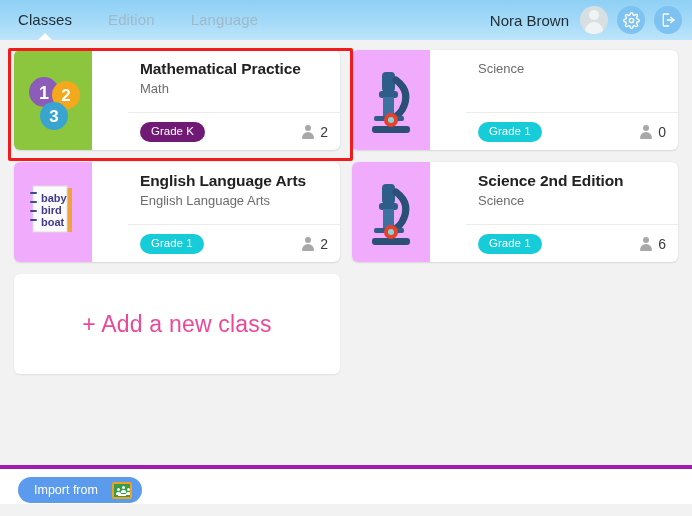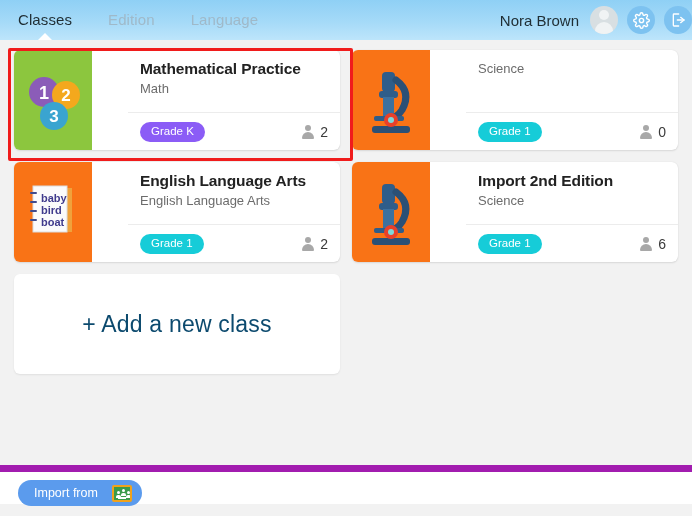--- a/index.html
+++ b/index.html
@@ -23,21 +23,21 @@
   }
   .tab.active { color:#1f2d33; }
   .tab-wrap { position:relative; }
   .tab-pointer {
     position:absolute; left:50%; bottom:-1px; transform:translateX(-50%);
     width:0; height:0; border-left:8px solid transparent;
     border-right:8px solid transparent; border-bottom:8px solid #ffffff;
   }
   .header-right {
     margin-left:auto; display:flex; align-items:center; gap:9px;
-    padding-right:0;
+    padding-right:10px;
   }
   .user-name { font-size:15px; color:#1f2d33; margin-right:2px; }
   .avatar {
     width:28px; height:28px; border-radius:50%; background:#d8dfe2;
     position:relative; overflow:hidden;
   }
   .avatar::before {
     content:""; position:absolute; left:50%; top:4px; transform:translateX(-50%);
     width:10px; height:10px; border-radius:50%; background:#f0f3f4;
   }
@@ -56,37 +56,37 @@
     position:absolute; left:14px; top:10px; width:664px;
     display:flex; flex-wrap:wrap; gap:12px;
   }
   .card {
     width:326px; height:100px; background:#ffffff; border-radius:6px;
     display:flex; overflow:hidden;
     box-shadow:0 1px 2px rgba(0,0,0,.10), 0 0 1px rgba(0,0,0,.12);
   }
   .thumb { width:78px; height:100px; flex:0 0 78px; position:relative; }
   .thumb.math { background:#8cc63e; }
-  .thumb.teal { background:#f97316; }
+  .thumb.teal { background:#f0abfc; }
   .card-body { flex:1; display:flex; flex-direction:column; padding:0;margin-left:36px; }
   .card-top { flex:1; padding:9px 0 0 12px; }
   .card-title {
     font-size:15.5px; font-weight:bold; color:#222; line-height:20px;
     letter-spacing:-.1px;
   }
   .card-sub { font-size:13px; color:#6c6c6c; margin-top:2px; }
   .card-bottom {
     height:38px; border-top:1px solid #ececec; display:flex;
     align-items:center; padding:0 12px;
   }
   .badge {
     font-size:11.5px; color:#ffffff; border-radius:11px;
     padding:3px 11px 4px; line-height:13px; font-weight:500;
   }
-  .badge.green { background:#8b5cf6; }
+  .badge.green { background:#701a75; }
   .badge.cyan  { background:#16ccd8; }
   .count { margin-left:auto; display:flex; align-items:center; gap:6px; }
   .count-num { font-size:14px; color:#3a3a3a; }
 
   
   .person { width:13px; height:14px; position:relative; }
   .person::before {
     content:""; position:absolute; left:50%; top:0; transform:translateX(-50%);
     width:6px; height:6px; border-radius:50%; background:#a8a8a8;
   }
@@ -94,32 +94,32 @@
     content:""; position:absolute; left:50%; top:7px; transform:translateX(-50%);
     width:12px; height:7px; border-radius:6px 6px 1px 1px; background:#a8a8a8;
   }
 
   
   .add-card {
     width:326px; height:100px; background:#ffffff; border-radius:6px;
     display:flex; align-items:center; justify-content:center;
     box-shadow:0 1px 2px rgba(0,0,0,.08);
   }
-  .add-text { font-size:23px; color:#0c4a6e; letter-spacing:.2px; }
+  .add-text { font-size:23px; color:#ec4899; letter-spacing:.2px; }
 
   
   .highlight {
     position:absolute; left:8px; top:48px; width:345px; height:113px;
     border:3px solid #f01c1c; border-radius:2px; pointer-events:none;
   }
 
   
   .footer {
     position:absolute; left:0; top:465px; width:692px; height:39px;
-    background:#ffffff; border-top:7px solid #a21caf;
+    background:#ffffff; border-top:4px solid #a21caf;
   }
   .import-btn {
     position:absolute; left:18px; top:8px; height:26px;
     background:#5b9bed; border-radius:13px; display:flex; align-items:center;
     padding:0 10px 0 16px; gap:14px;
   }
   .import-label { font-size:12.5px; color:#ffffff; }
   .gc-icon {
     width:20px; height:17px; border:2px solid #f0a21c; border-radius:2px;
     background:#3a9b4a; position:relative; overflow:hidden; flex:0 0 20px;
@@ -258,21 +258,21 @@
             <rect x="31" y="47" width="11" height="22" fill="#3d719f"></rect>
             <path d="M44 30 q16 12 6 30 q-5 8 -14 9" stroke="#2b5076" stroke-width="7" fill="none" stroke-linecap="round"></path>
             <rect x="22" y="66" width="30" height="5" rx="2" fill="#2f5d8a"></rect>
             <rect x="20" y="76" width="38" height="7" rx="3" fill="#2b5076"></rect>
             <circle cx="39" cy="70" r="7" fill="#e8402a"></circle>
             <circle cx="39" cy="70" r="3" fill="#7fd8da"></circle>
           </svg>
         </div>
         <div class="card-body">
           <div class="card-top">
-            <div class="card-title">Import 2nd Edition</div>
+            <div class="card-title">Science 2nd Edition</div>
             <div class="card-sub">Science</div>
           </div>
           <div class="card-bottom">
             <span class="badge cyan">Grade 1</span>
             <span class="count">
               <span class="person"></span>
               <span class="count-num">6</span>
             </span>
           </div>
         </div>

